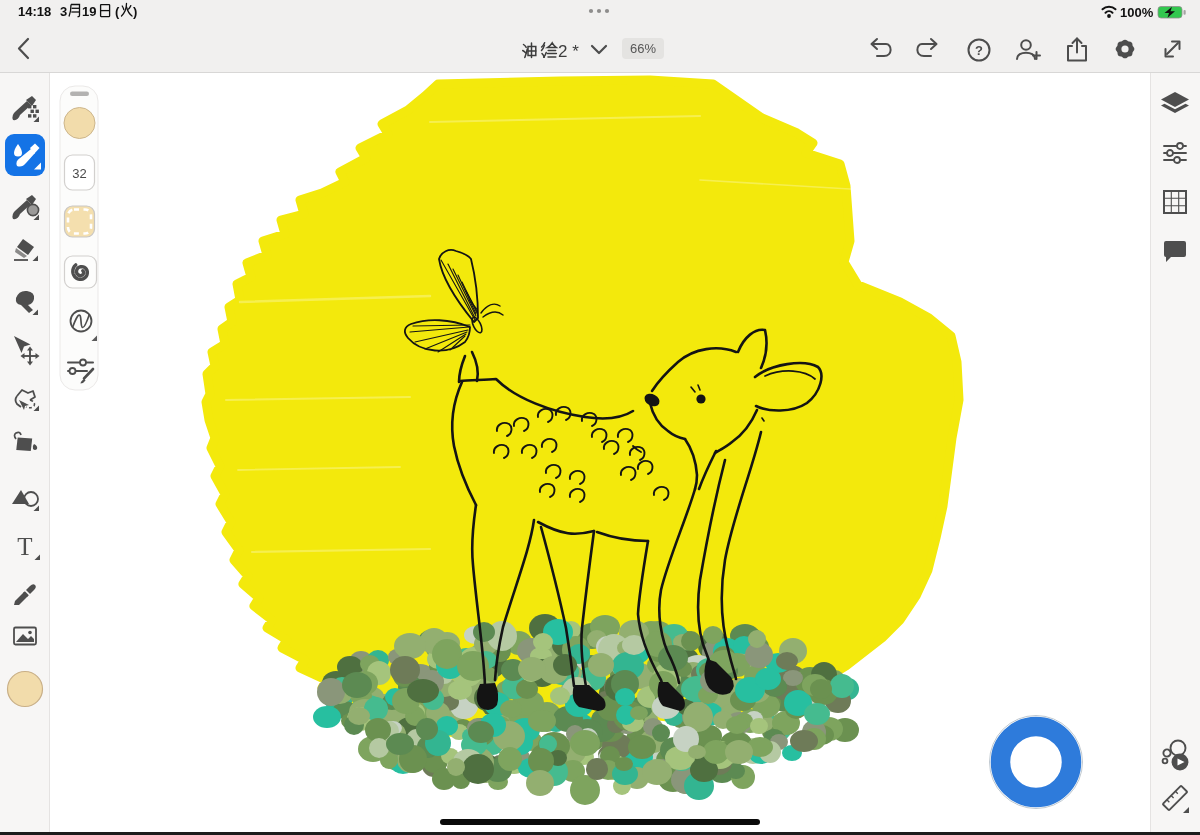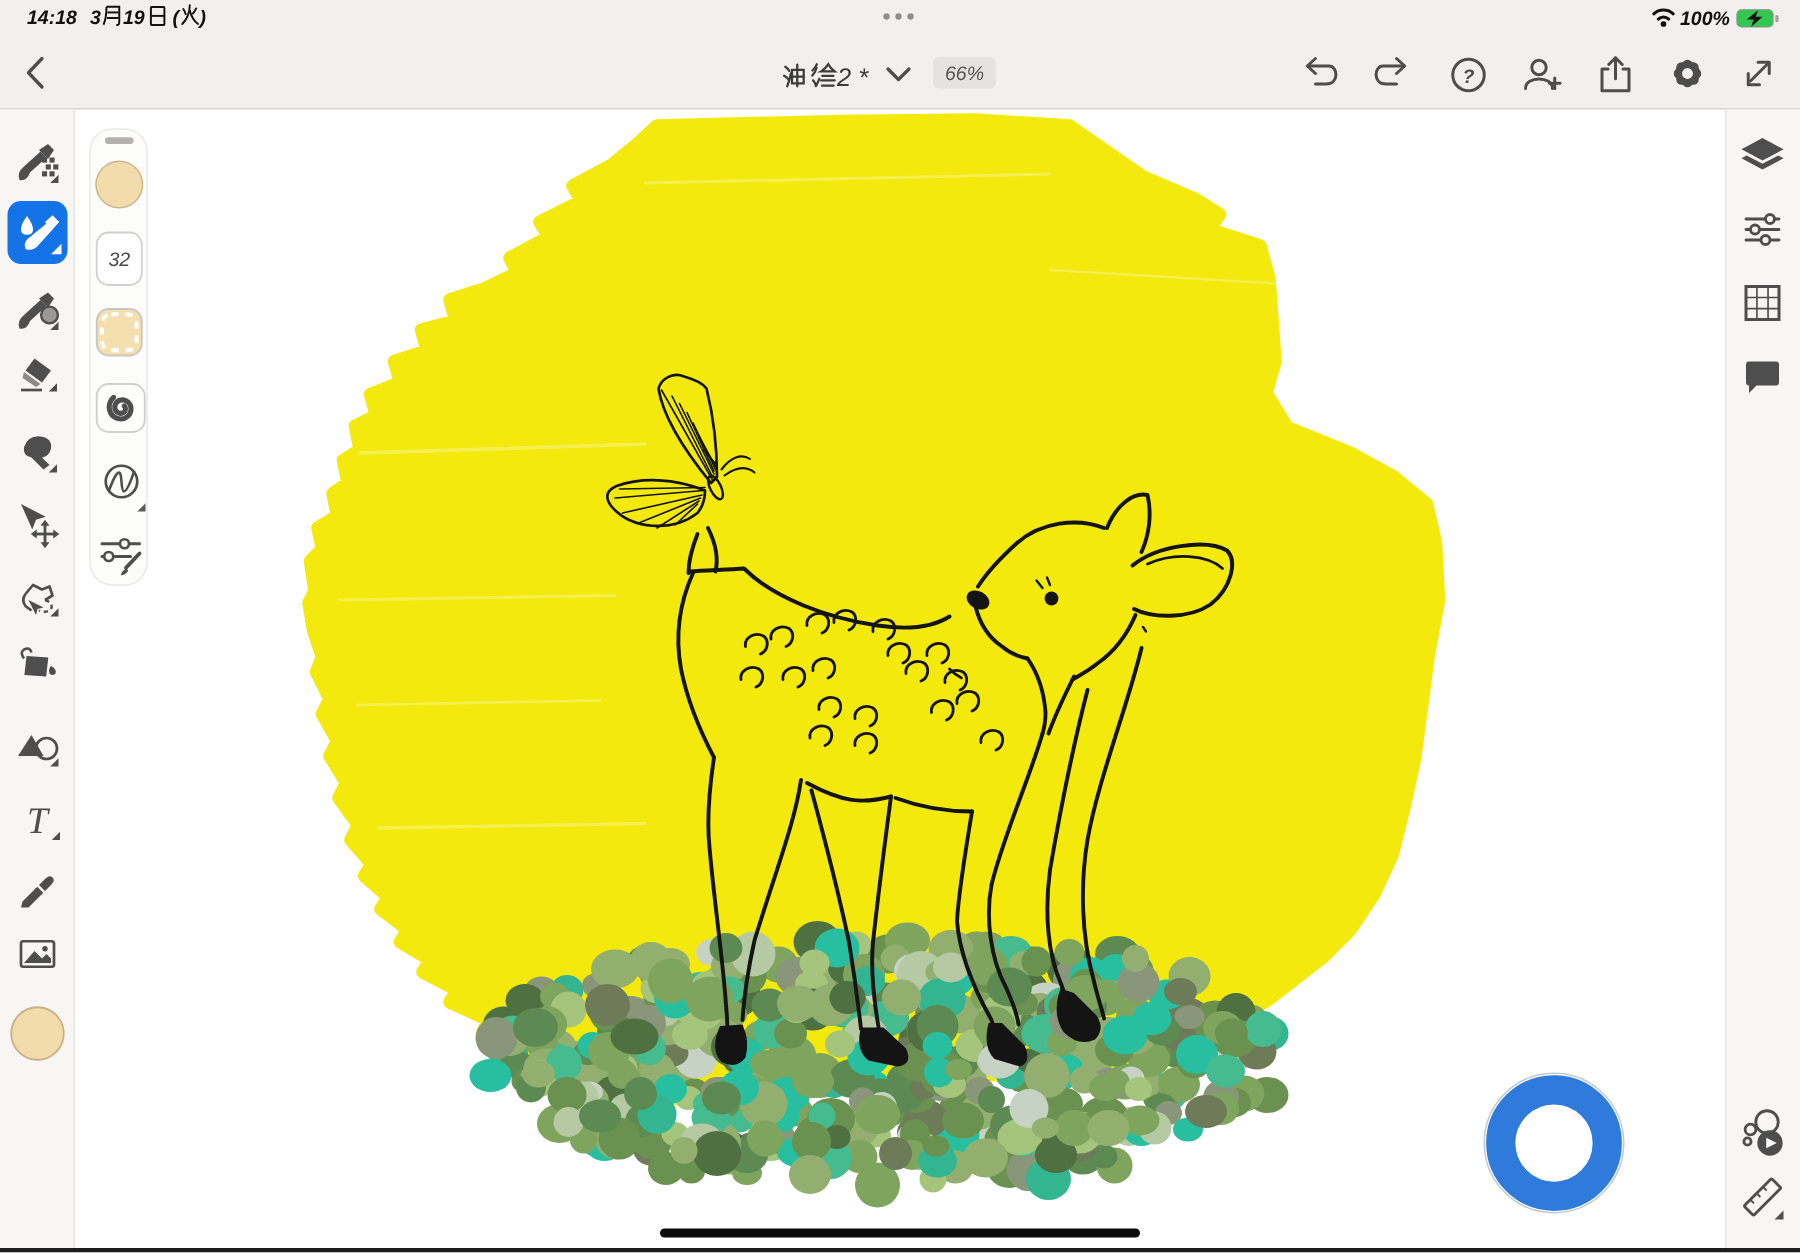--- a/index.html
+++ b/index.html
@@ -1,17 +1,17 @@
 <!DOCTYPE html>
 <html><head>
 <meta charset="utf-8">
 <style>
   html,body{margin:0;padding:0;background:#fff;}
   #page{position:relative;width:1200px;height:835px;overflow:hidden;
-        font-family:"Liberation Sans",sans-serif;font-style:italic;}
+        font-family:"Liberation Sans",sans-serif;}
   svg{display:block;}
 </style>
 </head>
 <body>
 <div id="page">
 <svg width="1200" height="835" viewBox="0 0 1200 835">
 
 <rect x="0" y="0" width="1200" height="835" fill="#ffffff"></rect>
 <path d="M425,96 L438,84 L560,81 L650,80 L713,84 L762,118 L797,133 L813,143 L806,153 L840,164 L846,186 L850,241 L844,262 L858,285 L900,302 L929,318 L951,336 L957,362 L959,400 L952,438 L947,476 L943,506 L936,538 L928,570 L916,596 L900,620 L882,638 L864,652 L846,666 L820,682 L797,700 L768,710 L722,714 L668,717 L622,712 L568,719 L510,729 L466,734 L424,729 L384,717 L352,700 L322,688 L326,680 L300,668 L305,660 L282,648 L287,640 L267,628 L272,620 L254,606 L259,598 L243,584 L248,576 L234,560 L239,550 L226,532 L231,522 L220,504 L225,494 L215,476 L220,466 L211,448 L215,438 L209,420 L206,402 L210,394 L207,374 L215,366 L212,352 L225,344 L222,329 L232,322 L229,307 L240,300 L237,284 L251,277 L247,263 L267,255 L263,241 L285,234 L281,220 L304,214 L300,200 L322,193 L345,182 L340,172 L366,158 L360,148 L388,134 L382,124 L408,110 Z" fill="#f3e90c" stroke="#f3e90c" stroke-width="9" stroke-linejoin="round"></path>
 <g opacity="0.28" stroke="#ffffff" stroke-linecap="round" fill="none">

